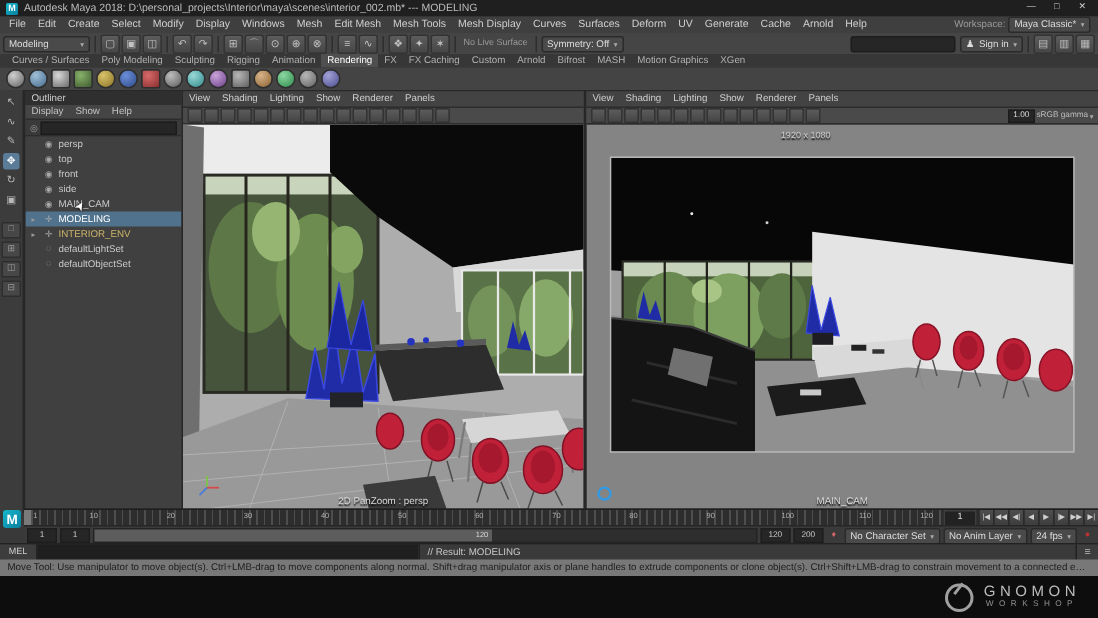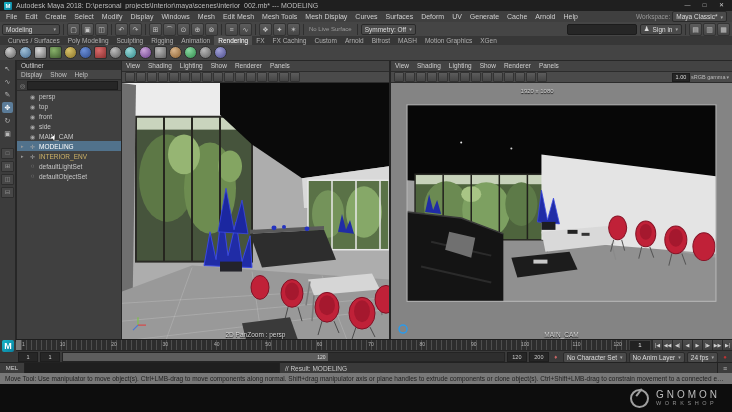--- a/index.html
+++ b/index.html
@@ -120,21 +120,21 @@
   
   .helpline{top:373px;height:11px;background:#787878;color:#1d1d1d;font-size:6.5px;line-height:11px;
       padding:0 5px;white-space:nowrap;overflow:hidden;text-overflow:ellipsis;position:absolute;left:0;right:0;}
 
   
   .bottomstrip{top:384px;height:28px;background:#0d0d0d;display:flex;align-items:center;
       justify-content:flex-end;padding-right:12px;gap:7px;position:absolute;left:0;right:0;}
   .wm-circle{width:15px;height:15px;border:2px solid #a0a0a0;border-radius:50%;position:relative;flex:0 0 auto;}
   .wm-circle:after{content:"";position:absolute;width:2px;height:9px;background:#a0a0a0;left:6px;top:-3px;
       transform:rotate(38deg);}
-  .wm-text{display:flex;flex-direction:column;align-items:flex-start;}
+  .wm-text{display:flex;flex-direction:column;align-items:center;}
   .wm-1{font-size:10px;letter-spacing:3px;color:#bdbdbd;line-height:11px;}
   .wm-2{font-size:5.5px;letter-spacing:3.6px;color:#8f8f8f;line-height:7px;}
 </style>
 </head>
 <body>
 
 <div class="app">
 
   <div class="row titlebar">
     <span class="maya-badge">M</span>

